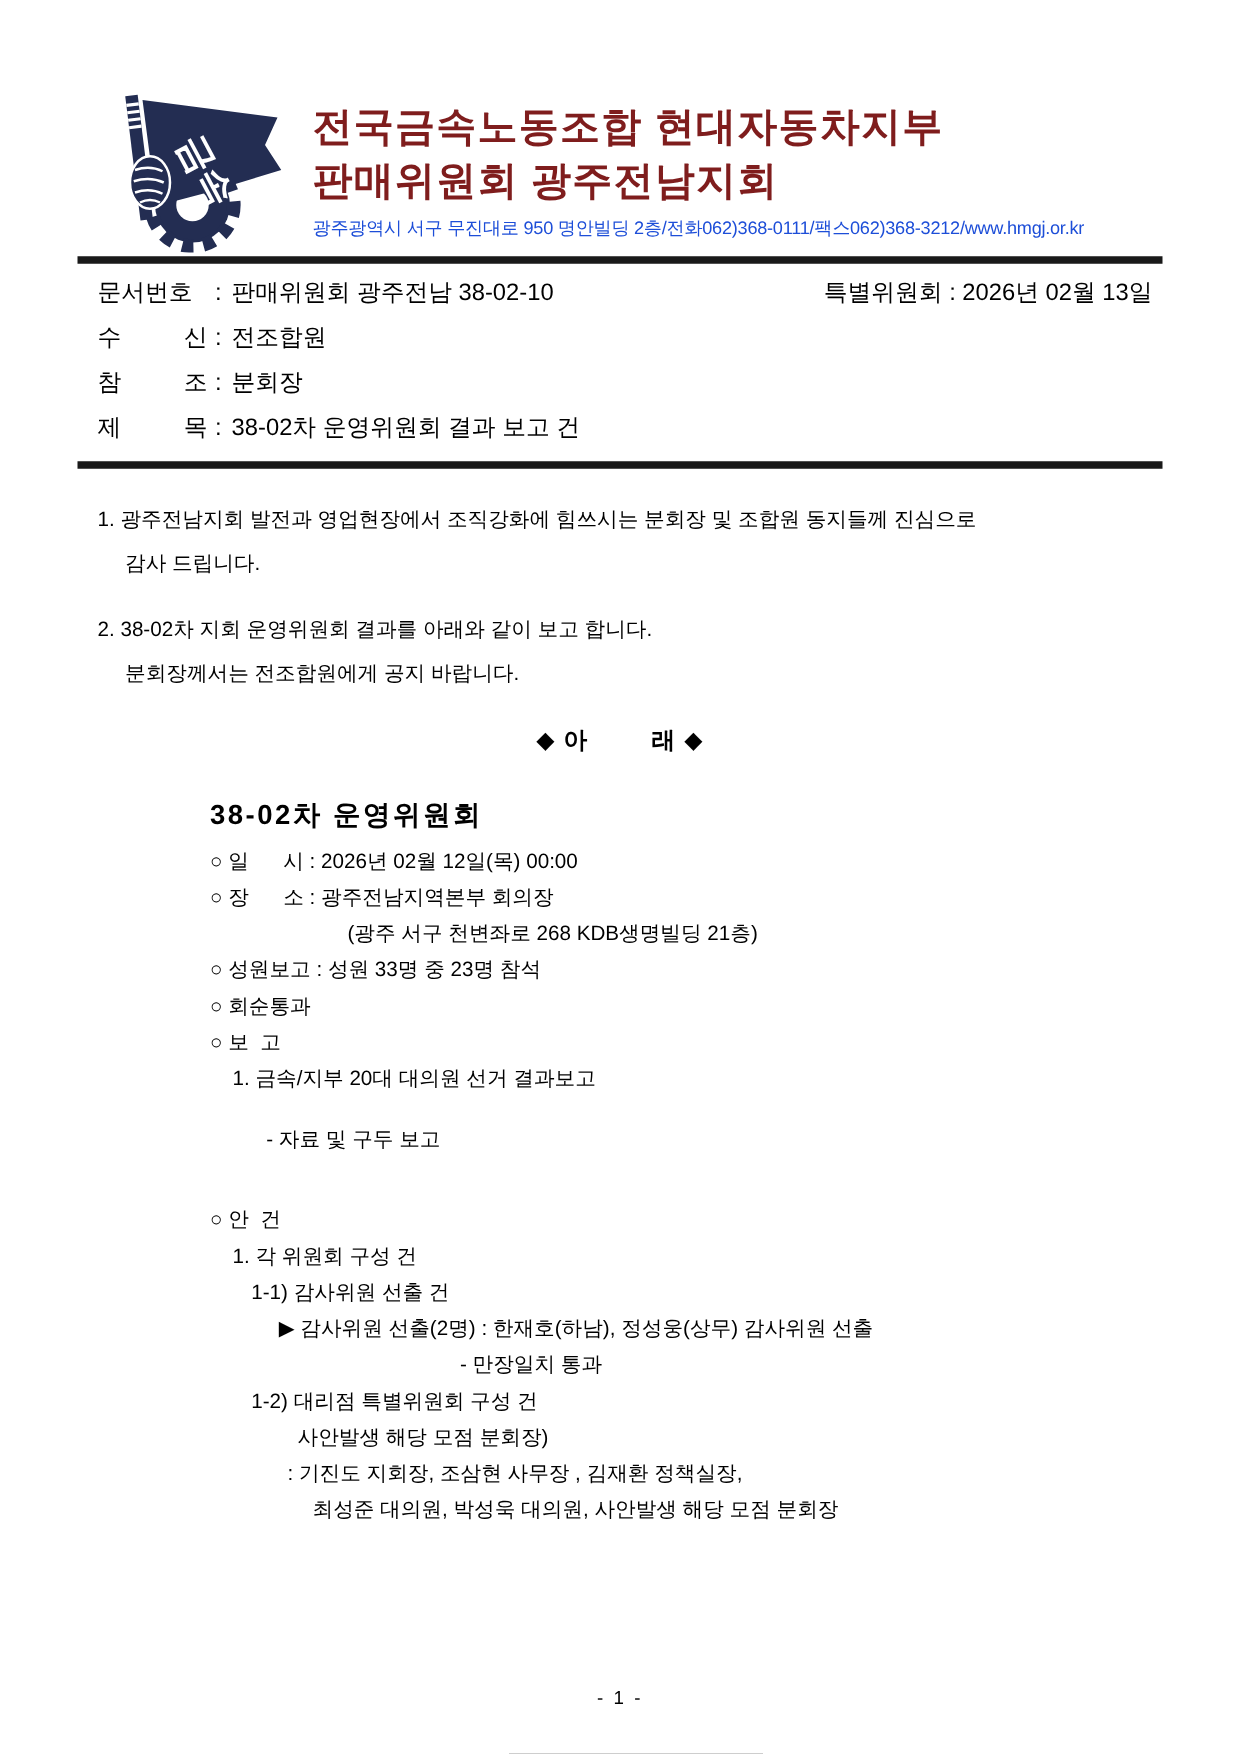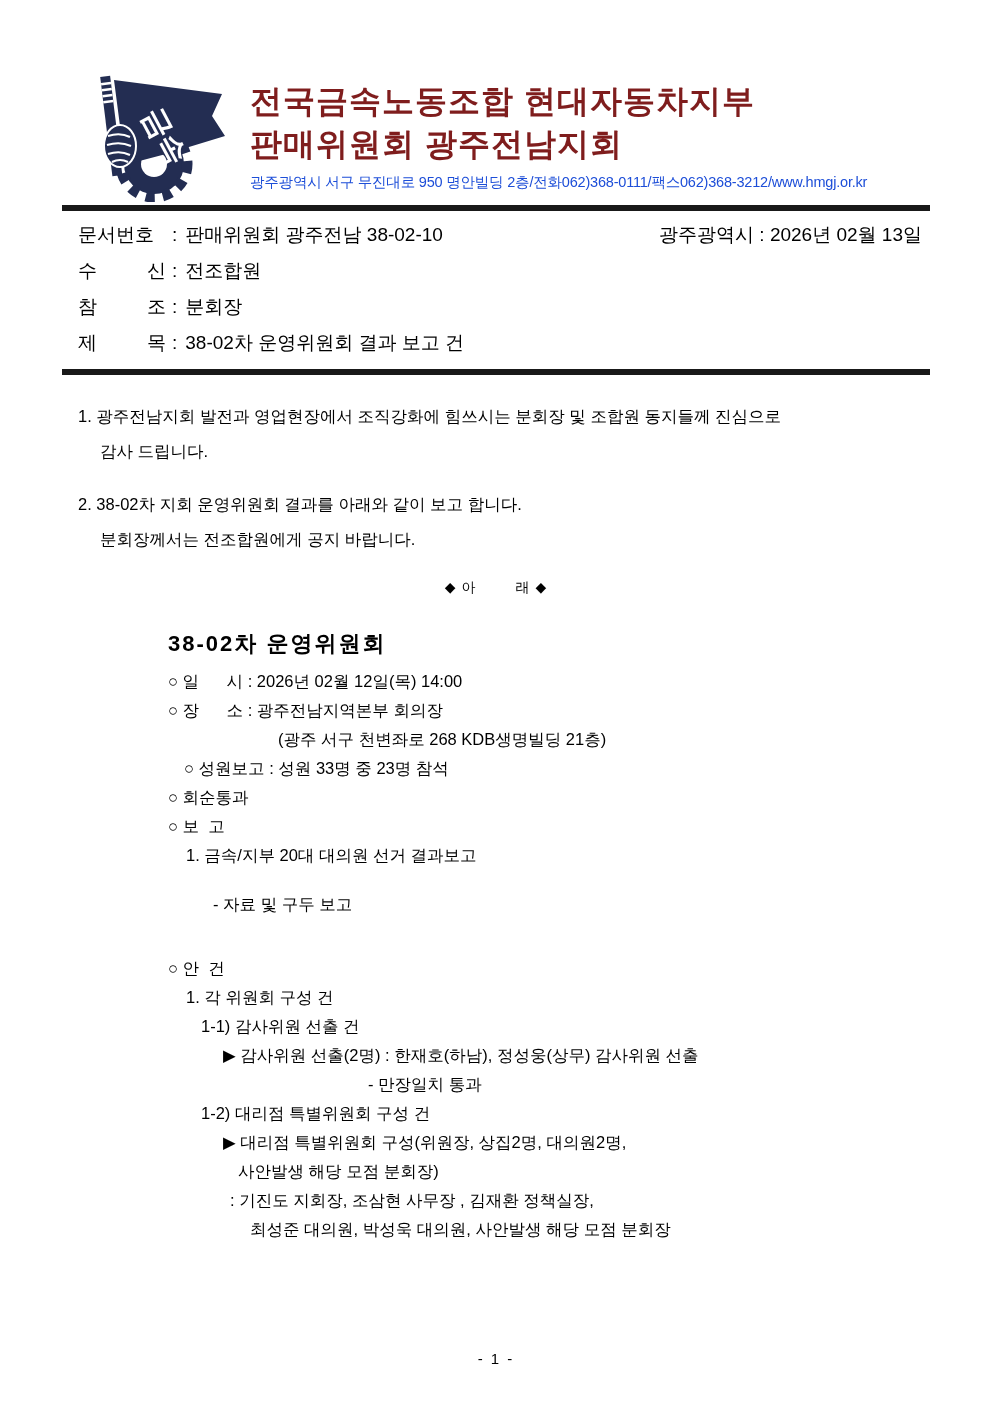--- a/index.html
+++ b/index.html
@@ -25,21 +25,21 @@
   .lbl { display:inline-block; width:88px; text-align:justify; text-align-last:justify; }
   .sep { margin:0 8px 0 6px; }
   .right-cell { margin-left:auto; padding-right:6px; white-space:pre-wrap; }
 
   
   .bodytext { font-size:16.5px; }
   .para { padding-left:16px; line-height:35px; white-space:pre-wrap; }
   .para-l2 { padding-left:38px; }
   .p1 { margin-top:24px; }
   .p2 { margin-top:18px; }
-  .divider { text-align:center; font-size:14px; font-weight:normal; margin-top:22px; white-space:pre-wrap; letter-spacing:1px; }
+  .divider { text-align:center; font-size:19px; font-weight:bold; margin-top:22px; white-space:pre-wrap; letter-spacing:1px; }
   .section { margin-left:106px; margin-top:32px; }
   .section-title { font-size:22px; font-weight:bold; letter-spacing:2px; line-height:30px; margin-bottom:8px; }
   .line { line-height:29px; min-height:29px; white-space:pre-wrap; }
   .line.spacer { min-height:35px; }
 
   .footer { position:absolute; bottom:36px; left:0; width:100%; text-align:center; font-size:15px; letter-spacing:2px; }
 </style>
 </head>
 <body>
 
@@ -75,55 +75,54 @@
     <div class="head-right">
       <div class="org-title">전국금속노동조합 현대자동차지부</div>
       <div class="org-title">판매위원회 광주전남지회</div>
       <div class="address">광주광역시 서구 무진대로 950 명안빌딩 2층/전화062)368-0111/팩스062)368-3212/www.hmgj.or.kr</div>
     </div>
   </div>
 
   <div class="content rule rule-top"></div>
 
   <div class="content doc-info" id="doc-rows">
-      <div class="doc-row"><span class="lbl">문서번호</span><span class="sep">:</span><span>판매위원회 광주전남 38-02-10</span><span class="right-cell">광주광역시 : 2026년 02월 13일</span></div>
+      <div class="doc-row"><span class="lbl">문서번호</span><span class="sep">:</span><span>판매위원회 광주전남 38-02-10</span><span class="right-cell">특별위원회 : 2026년 02월 13일</span></div>
       <div class="doc-row"><span class="lbl">수 신</span><span class="sep">:</span><span>전조합원</span></div>
       <div class="doc-row"><span class="lbl">참 조</span><span class="sep">:</span><span>분회장</span></div>
       <div class="doc-row"><span class="lbl">제 목</span><span class="sep">:</span><span>38-02차 운영위원회 결과 보고 건</span></div>
     </div>
 
   <div class="content rule"></div>
 
   <div class="content bodytext">
     <div class="para p1">1. 광주전남지회 발전과 영업현장에서 조직강화에 힘쓰시는 분회장 및 조합원 동지들께 진심으로</div>
     <div class="para para-l2">감사 드립니다.</div>
     <div class="para p2">2. 38-02차 지회 운영위원회 결과를 아래와 같이 보고 합니다.</div>
     <div class="para para-l2">분회장께서는 전조합원에게 공지 바랍니다.</div>
 
     <div class="divider">◆ 아        래 ◆</div>
 
     <div class="section">
       <div class="section-title">38-02차 운영위원회</div>
       <div id="body-lines">
-          <div class="line" style="padding-left: 0px;">○ 일      시 : 2026년 02월 12일(목) 14:00</div>
+          <div class="line" style="padding-left: 0px;">○ 일      시 : 2026년 02월 12일(목) 00:00</div>
           <div class="line" style="padding-left: 0px;">○ 장      소 : 광주전남지역본부 회의장</div>
           <div class="line" style="padding-left: 110px;">(광주 서구 천변좌로 268 KDB생명빌딩 21층)</div>
-          <div class="line" style="padding-left: 0px; margin-left: 16px;">○ 성원보고 : 성원 33명 중 23명 참석</div>
+          <div class="line" style="padding-left: 0px;">○ 성원보고 : 성원 33명 중 23명 참석</div>
           <div class="line" style="padding-left: 0px;">○ 회순통과</div>
           <div class="line" style="padding-left: 0px;">○ 보  고</div>
           <div class="line" style="padding-left: 18px;">1. 금속/지부 20대 대의원 선거 결과보고</div>
           <div class="line" style="padding-left: 45px; margin-top: 20px;">- 자료 및 구두 보고</div>
           <div class="line spacer" style="padding-left: 0px;"></div>
           <div class="line" style="padding-left: 0px;">○ 안  건</div>
           <div class="line" style="padding-left: 18px;">1. 각 위원회 구성 건</div>
           <div class="line" style="padding-left: 33px;">1-1) 감사위원 선출 건</div>
           <div class="line" style="padding-left: 55px;">▶ 감사위원 선출(2명) : 한재호(하남), 정성웅(상무) 감사위원 선출</div>
           <div class="line" style="padding-left: 200px;">- 만장일치 통과</div>
           <div class="line" style="padding-left: 33px;">1-2) 대리점 특별위원회 구성 건</div>
-          <div class="line" style="padding-left: 55px;">▶ 대리점 특별위원회 구성(위원장, 상집2명, 대의원2명,</div>
           <div class="line" style="padding-left: 70px;">사안발생 해당 모점 분회장)</div>
           <div class="line" style="padding-left: 62px;">: 기진도 지회장, 조삼현 사무장 , 김재환 정책실장,</div>
           <div class="line" style="padding-left: 82px;">최성준 대의원, 박성욱 대의원, 사안발생 해당 모점 분회장</div>
         </div>
     </div>
   </div>
 
   <div class="footer">- 1 -</div>
 </div>
 

